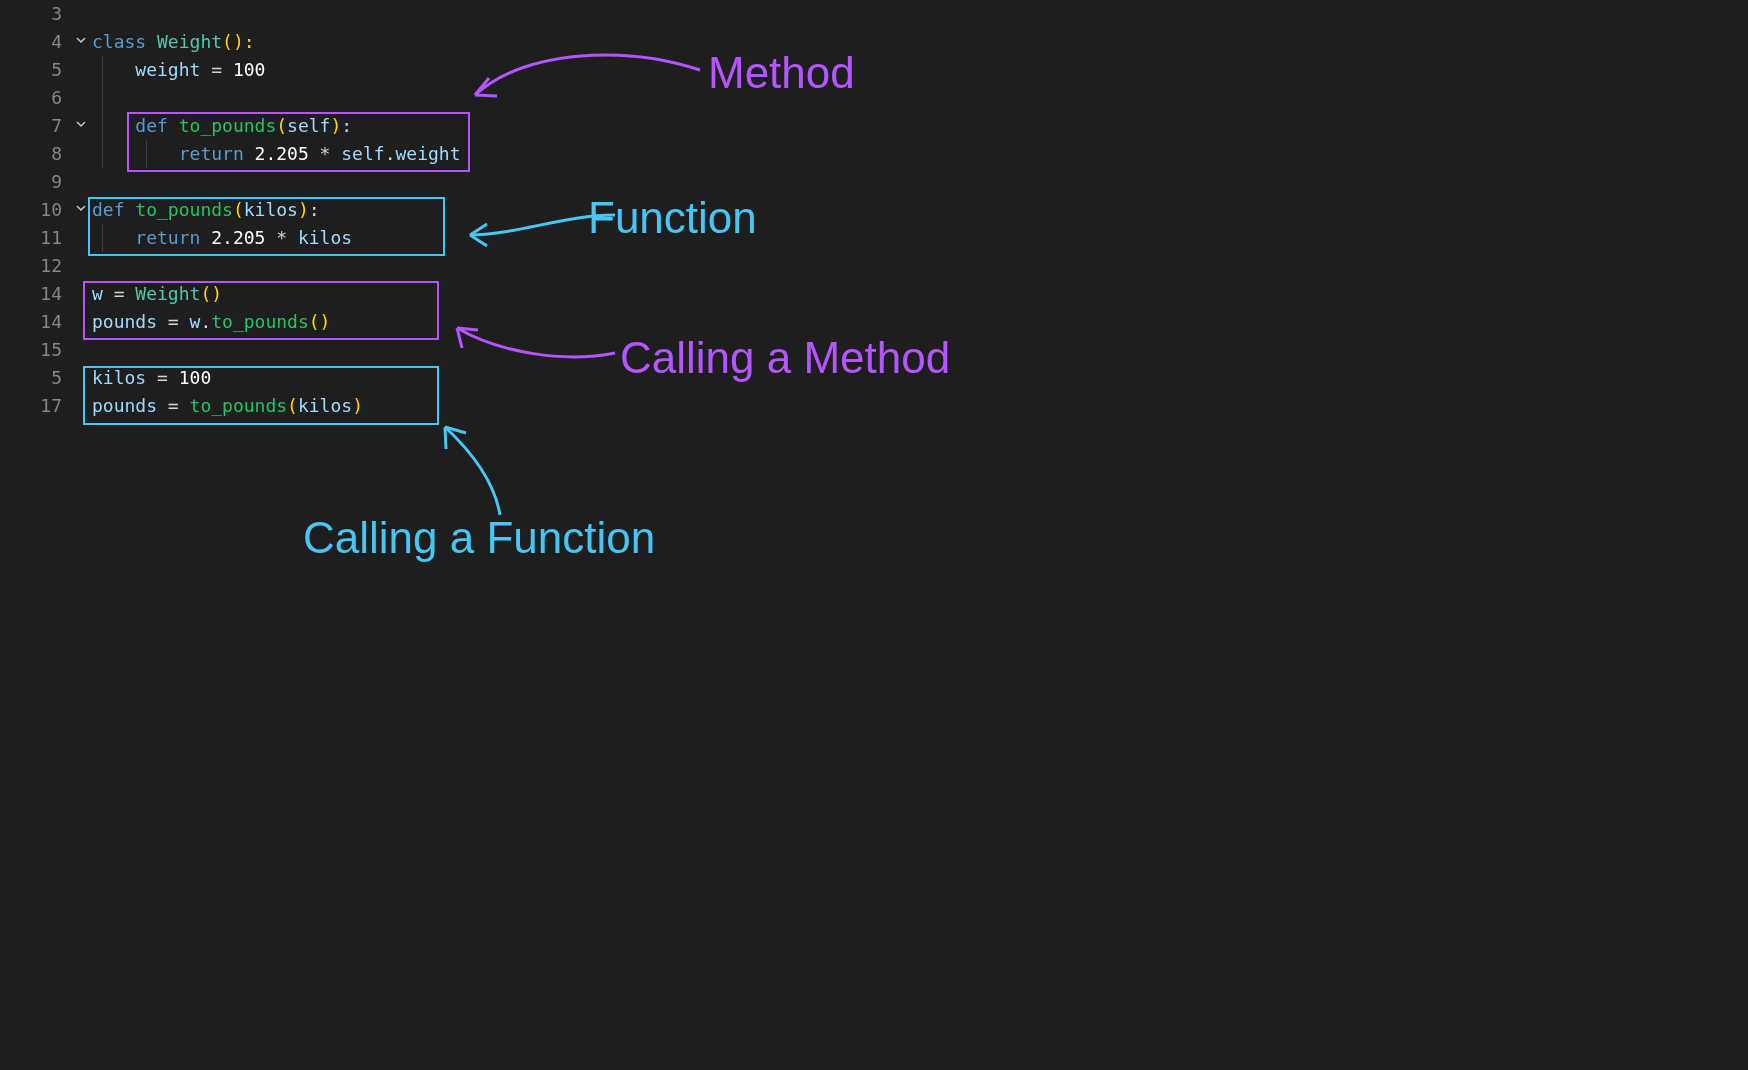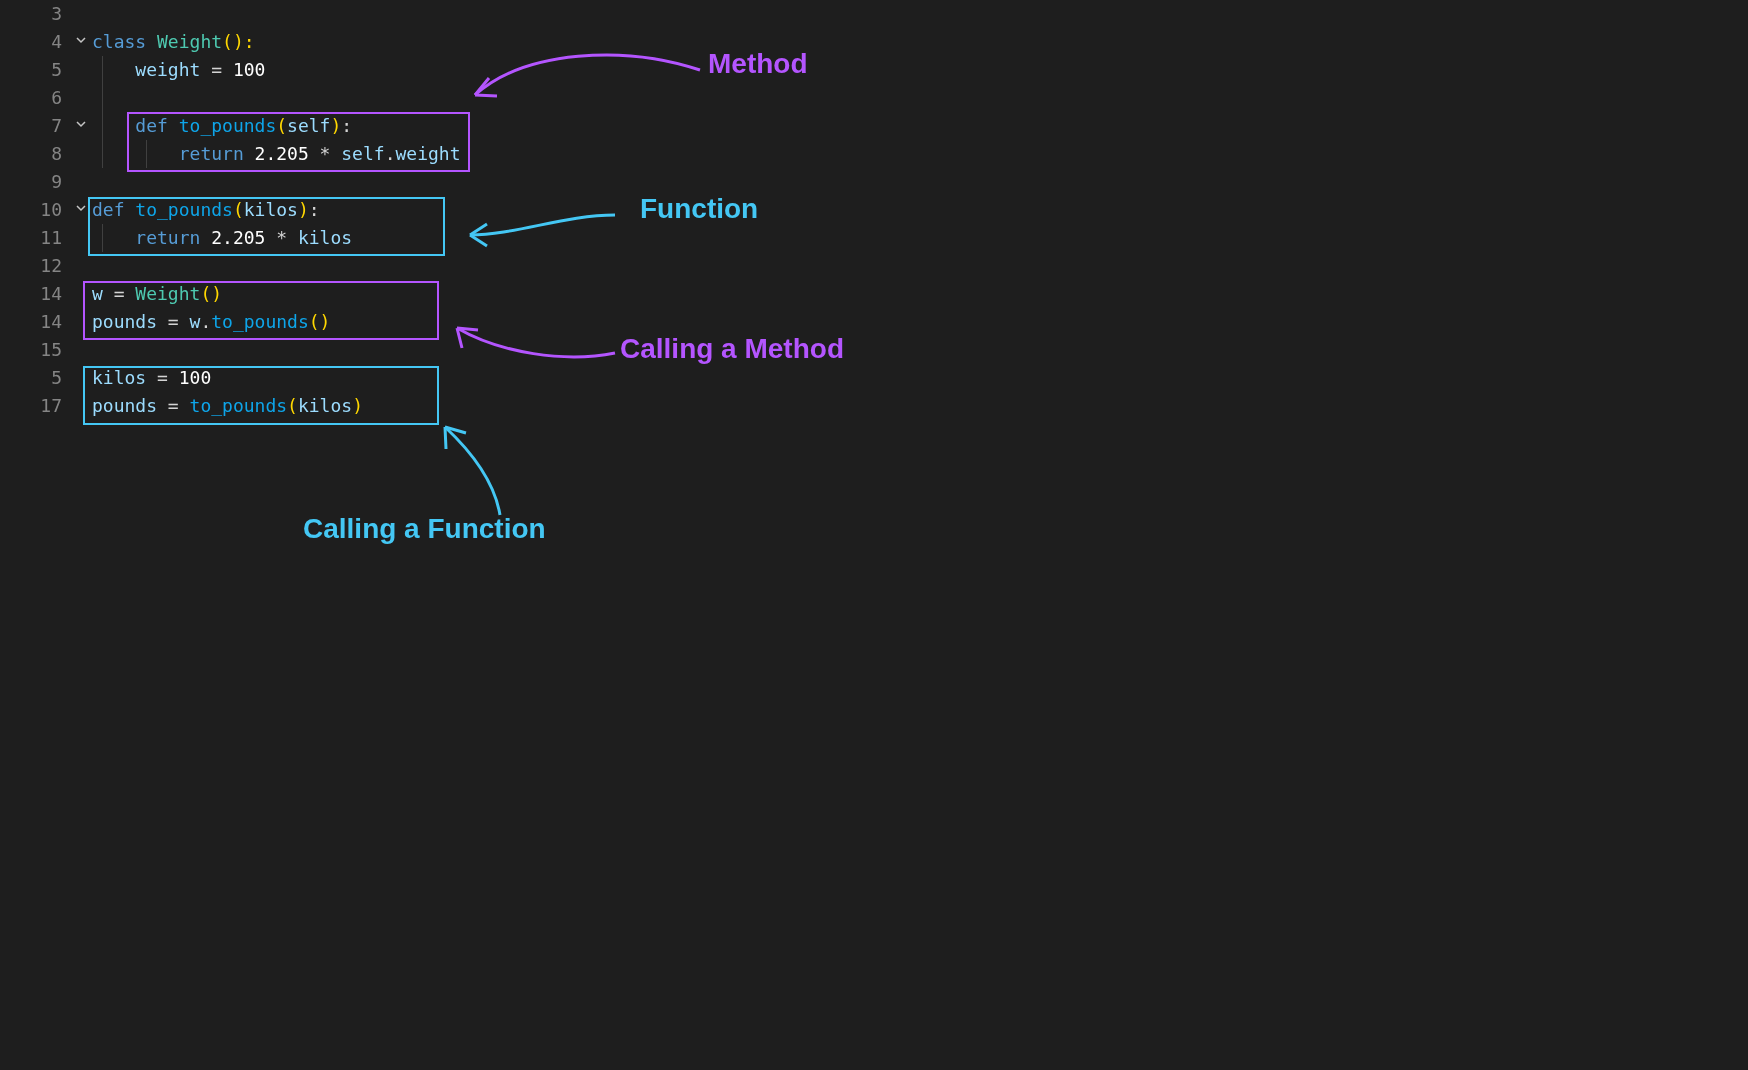--- a/index.html
+++ b/index.html
@@ -45,39 +45,39 @@
   }
   .code .indent-guide {
     position: absolute;
     width: 1px;
     background: #404040;
     top: 0;
     bottom: 0;
   }
   .kw  { color: #569cd6; }      
   .cls { color: #4ec9b0; }      
-  .fn  { color: #0ea5e9; }      
+  .fn  { color: #22c55e; }      
   .var { color: #9cdcfe; }      
   .num { color: #ffffff; }      
   .pun { color: #ffd700; }
 
   .highlight-box {
     position: absolute;
     border: 2px solid;
     background: transparent;
     pointer-events: none;
   }
   .purple-box { border-color: #b455ff; }
   .blue-box   { border-color: #44c7f4; }
 
   .annotation {
     position: absolute;
     font-family: -apple-system, 'Helvetica Neue', Arial, sans-serif;
-    font-size: 28px;
-    font-weight: 700;
+    font-size: 44px;
+    font-weight: 400;
     white-space: nowrap;
   }
   .purple-text { color: #b455ff; }
   .blue-text   { color: #44c7f4; }
 
   svg.arrow { position: absolute; pointer-events: none; overflow: visible; }
 </style>
 </head>
 <body>
 
@@ -167,21 +167,21 @@
 
 <div id="boxes">
     <div class="highlight-box purple-box" style="top: 112px; left: 127px; width: 343px; height: 60px;"></div>
     <div class="highlight-box blue-box" style="top: 197px; left: 88px; width: 357px; height: 59px;"></div>
     <div class="highlight-box purple-box" style="top: 281px; left: 83px; width: 356px; height: 59px;"></div>
     <div class="highlight-box blue-box" style="top: 366px; left: 83px; width: 356px; height: 59px;"></div>
   </div>
 
 <div id="labels">
     <div class="annotation purple-text" style="top: 48px; left: 708px;">Method</div>
-    <div class="annotation blue-text" style="top: 193px; left: 640px;">Function</div>
+    <div class="annotation blue-text" style="top: 193px; left: 588px;">Function</div>
     <div class="annotation purple-text" style="top: 333px; left: 620px;">Calling a Method</div>
     <div class="annotation blue-text" style="top: 513px; left: 303px; text-align: right;">Calling a Function</div>
   </div>
 
 <svg class="arrow" style="left:455px; top:40px;" width="260" height="100">
   <path d="M 245 30 C 170 5, 70 10, 20 55" stroke="#b455ff" stroke-width="3" fill="none"></path>
   <path d="M 20 55 L 34 38 M 20 55 L 42 56" stroke="#b455ff" stroke-width="3" fill="none"></path>
 </svg>
 
 <svg class="arrow" style="left:455px; top:200px;" width="170" height="60">

